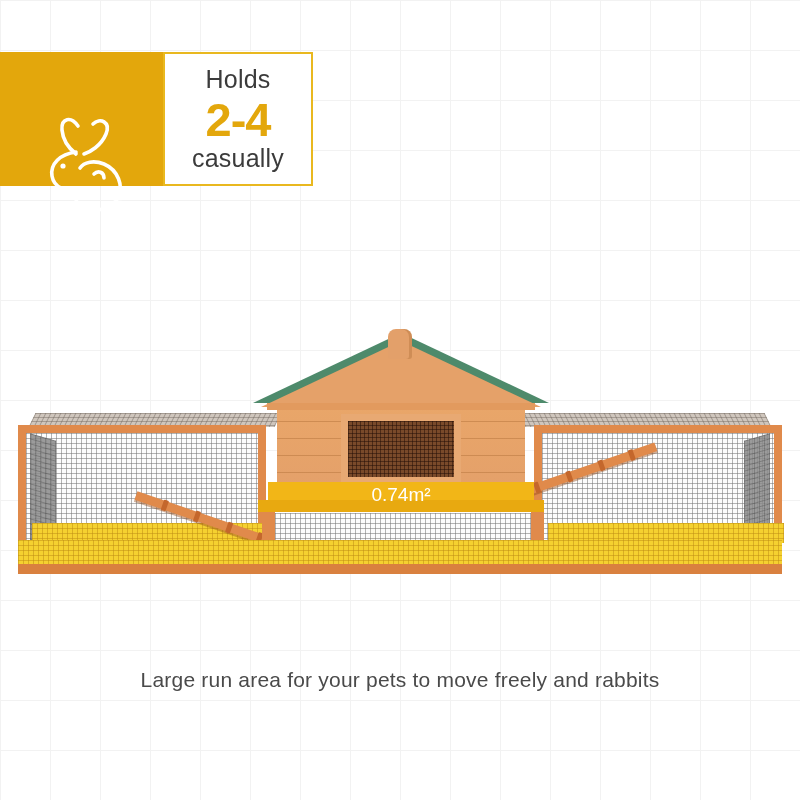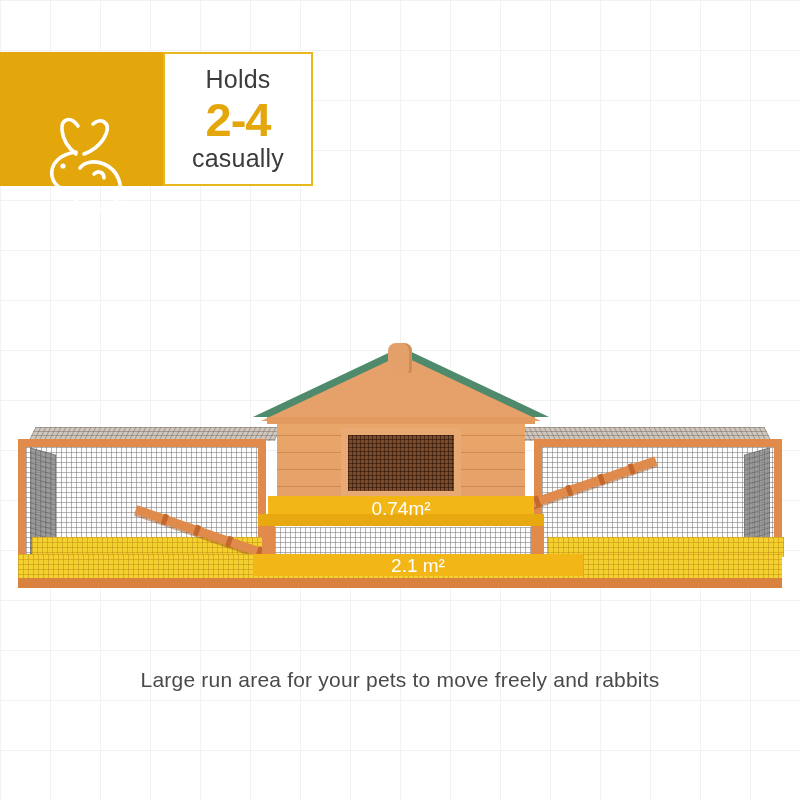--- a/index.html
+++ b/index.html
@@ -38,21 +38,21 @@
   .title{
     font-size:35px;color:#E3A70C;letter-spacing:.5px;line-height:1;
     white-space:nowrap;
   }
   .title-rule{
     position:absolute;left:17px;top:58px;width:412px;height:5px;
     background:#F6E4B2;border-radius:1px;
   }
 
   
-  .product{position:absolute;left:0;top:341px;width:644px;height:265px;z-index:4;}
+  .product{position:absolute;left:0;top:327px;width:644px;height:265px;z-index:4;}
 
   
   .mesh-fine{
     background-color:#fdfdfd;
     background-image:
       linear-gradient(to right, rgba(120,120,120,.55) 1px, transparent 1px),
       linear-gradient(to bottom, rgba(120,120,120,.55) 1px, transparent 1px);
     background-size:5px 5px;
   }
   .mesh-dark{
@@ -280,20 +280,16 @@
   <div class="leg l"></div>
   <div class="leg r"></div>
 
   <div class="platform">
     <div class="platform-top"></div>
     <div class="platform-front"></div>
     <div class="plat-label">0.74m²</div>
   </div>
 
   <div class="floor-band mesh-yellow"></div>
-  <div class="floor-band" style="background:none;">
-    <div class="floor-center"></div>
-    <div class="floor-label">2.1 m²</div>
-  </div>
   <div class="base-rail"></div>
 </div>
 
 <div class="caption">Large run area for your pets to move freely and rabbits</div>
 
 </body></html>

